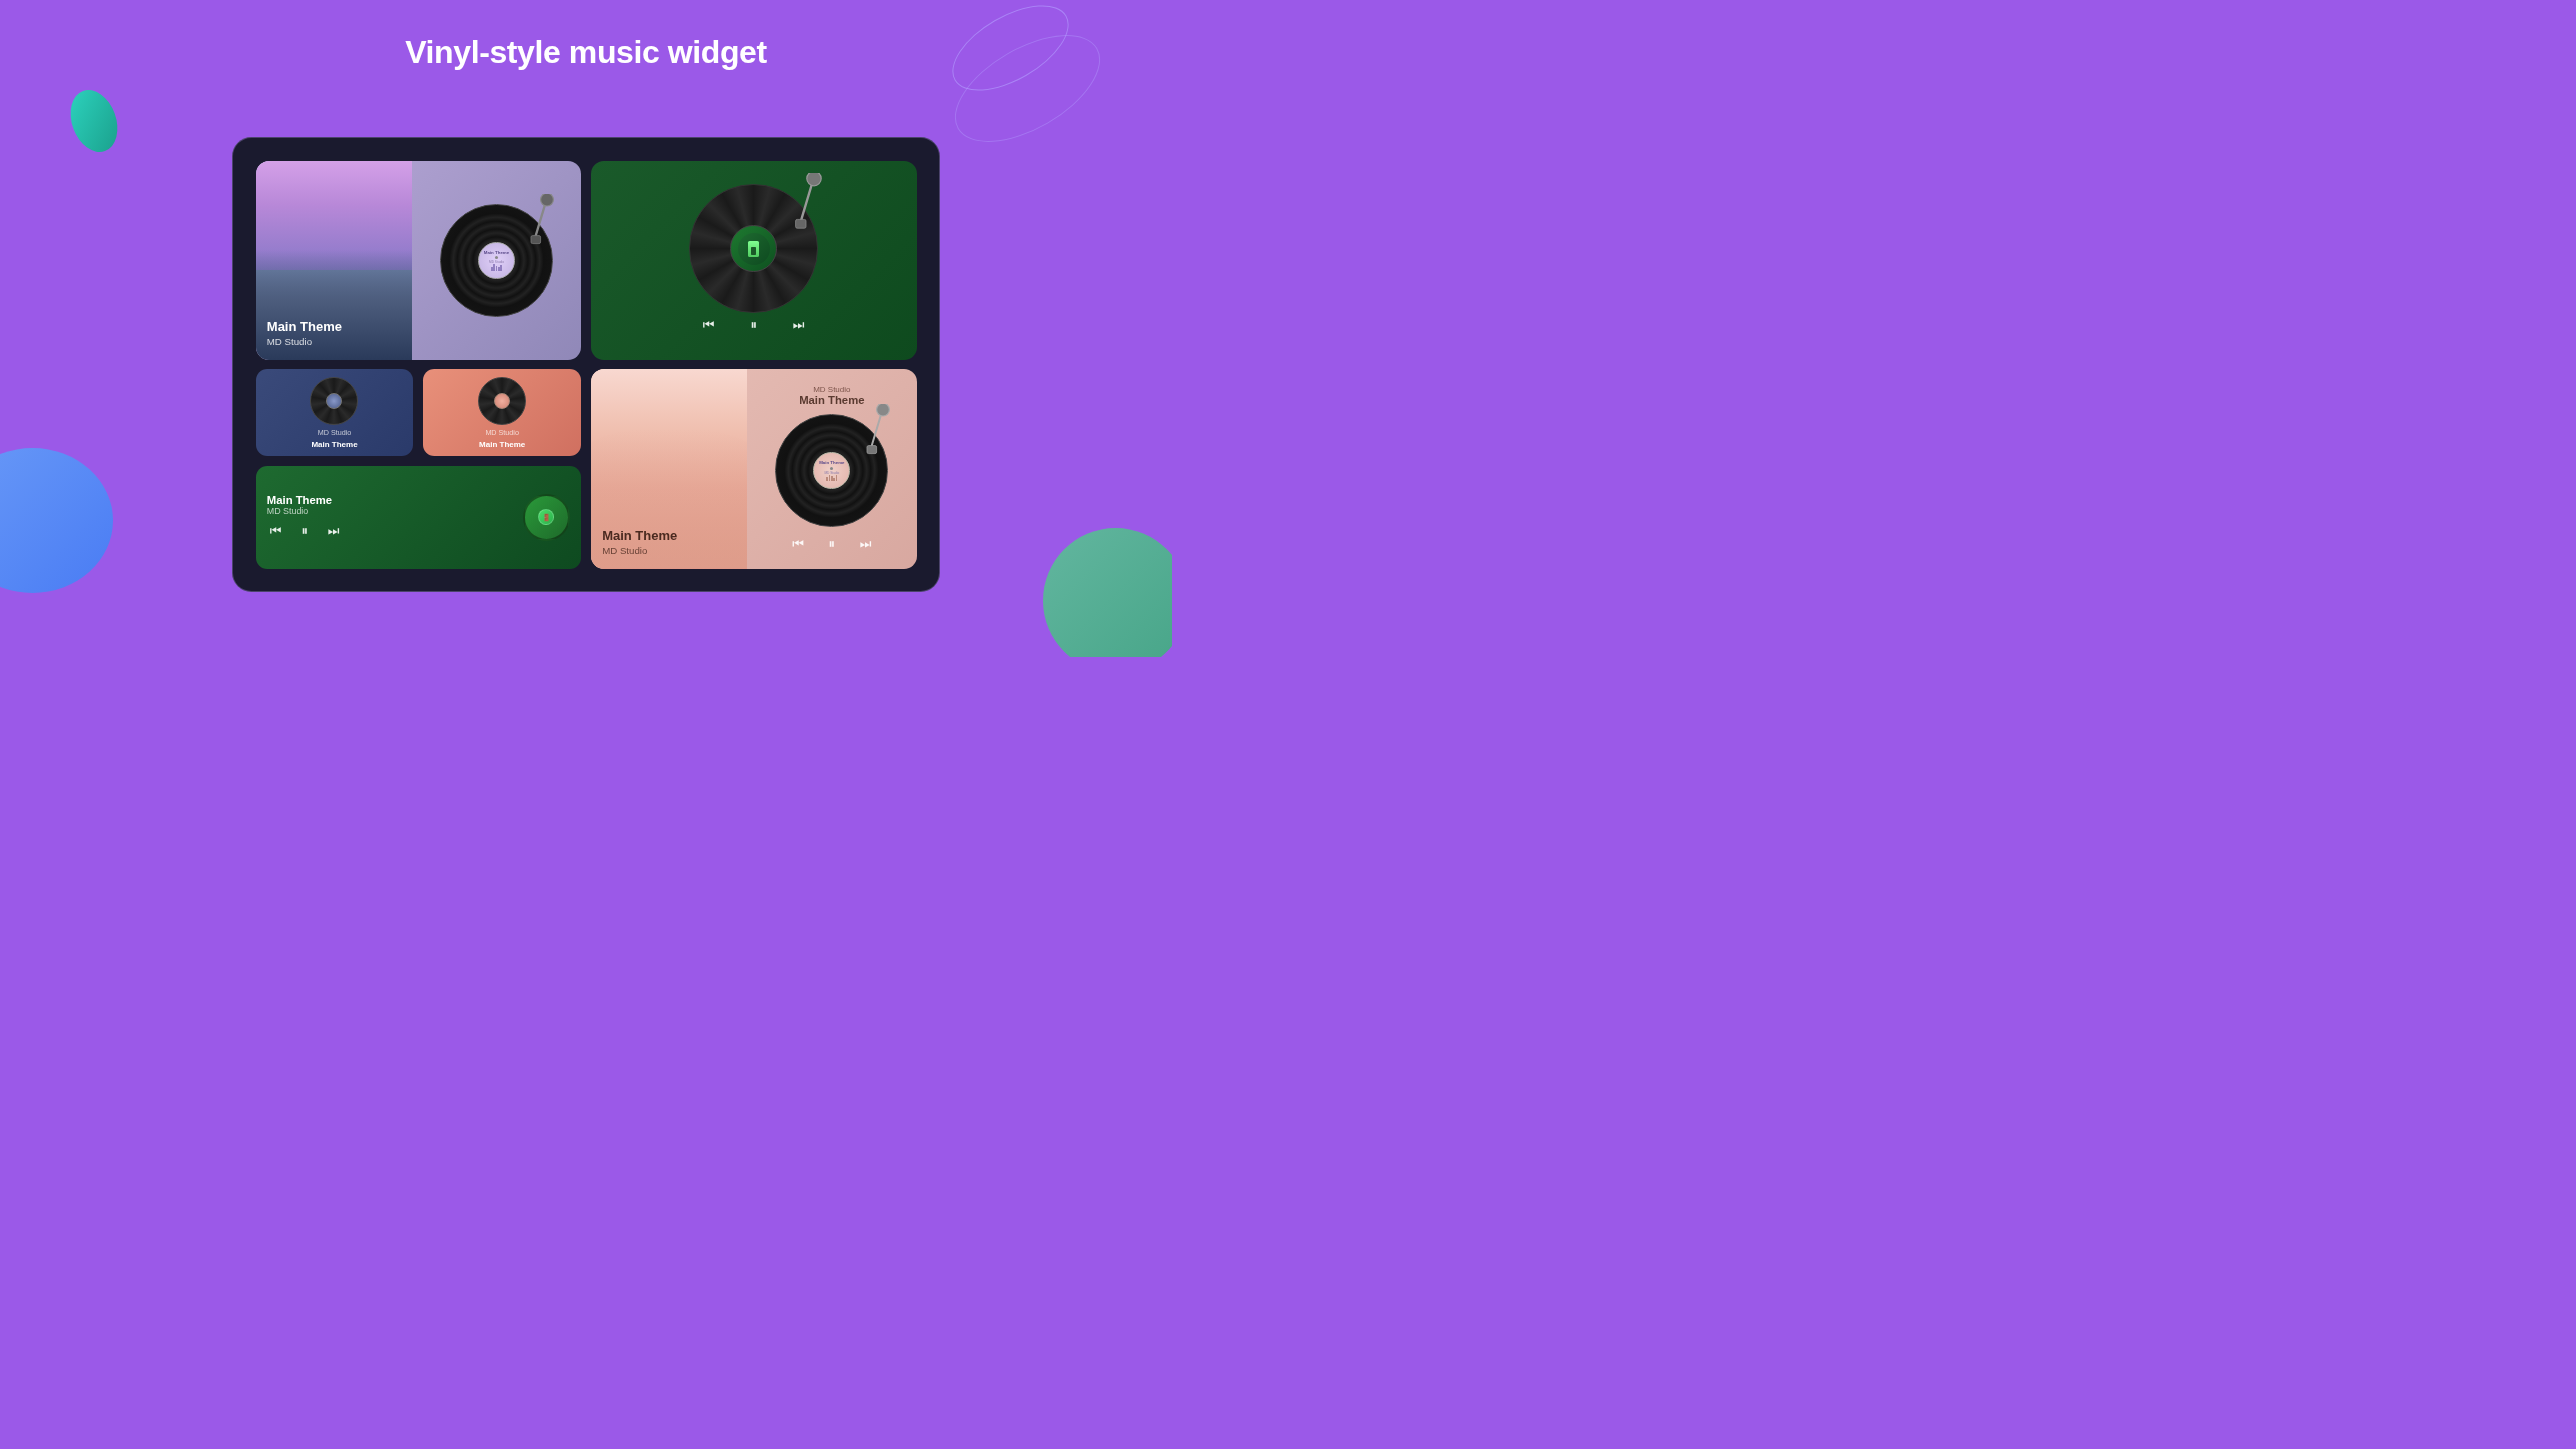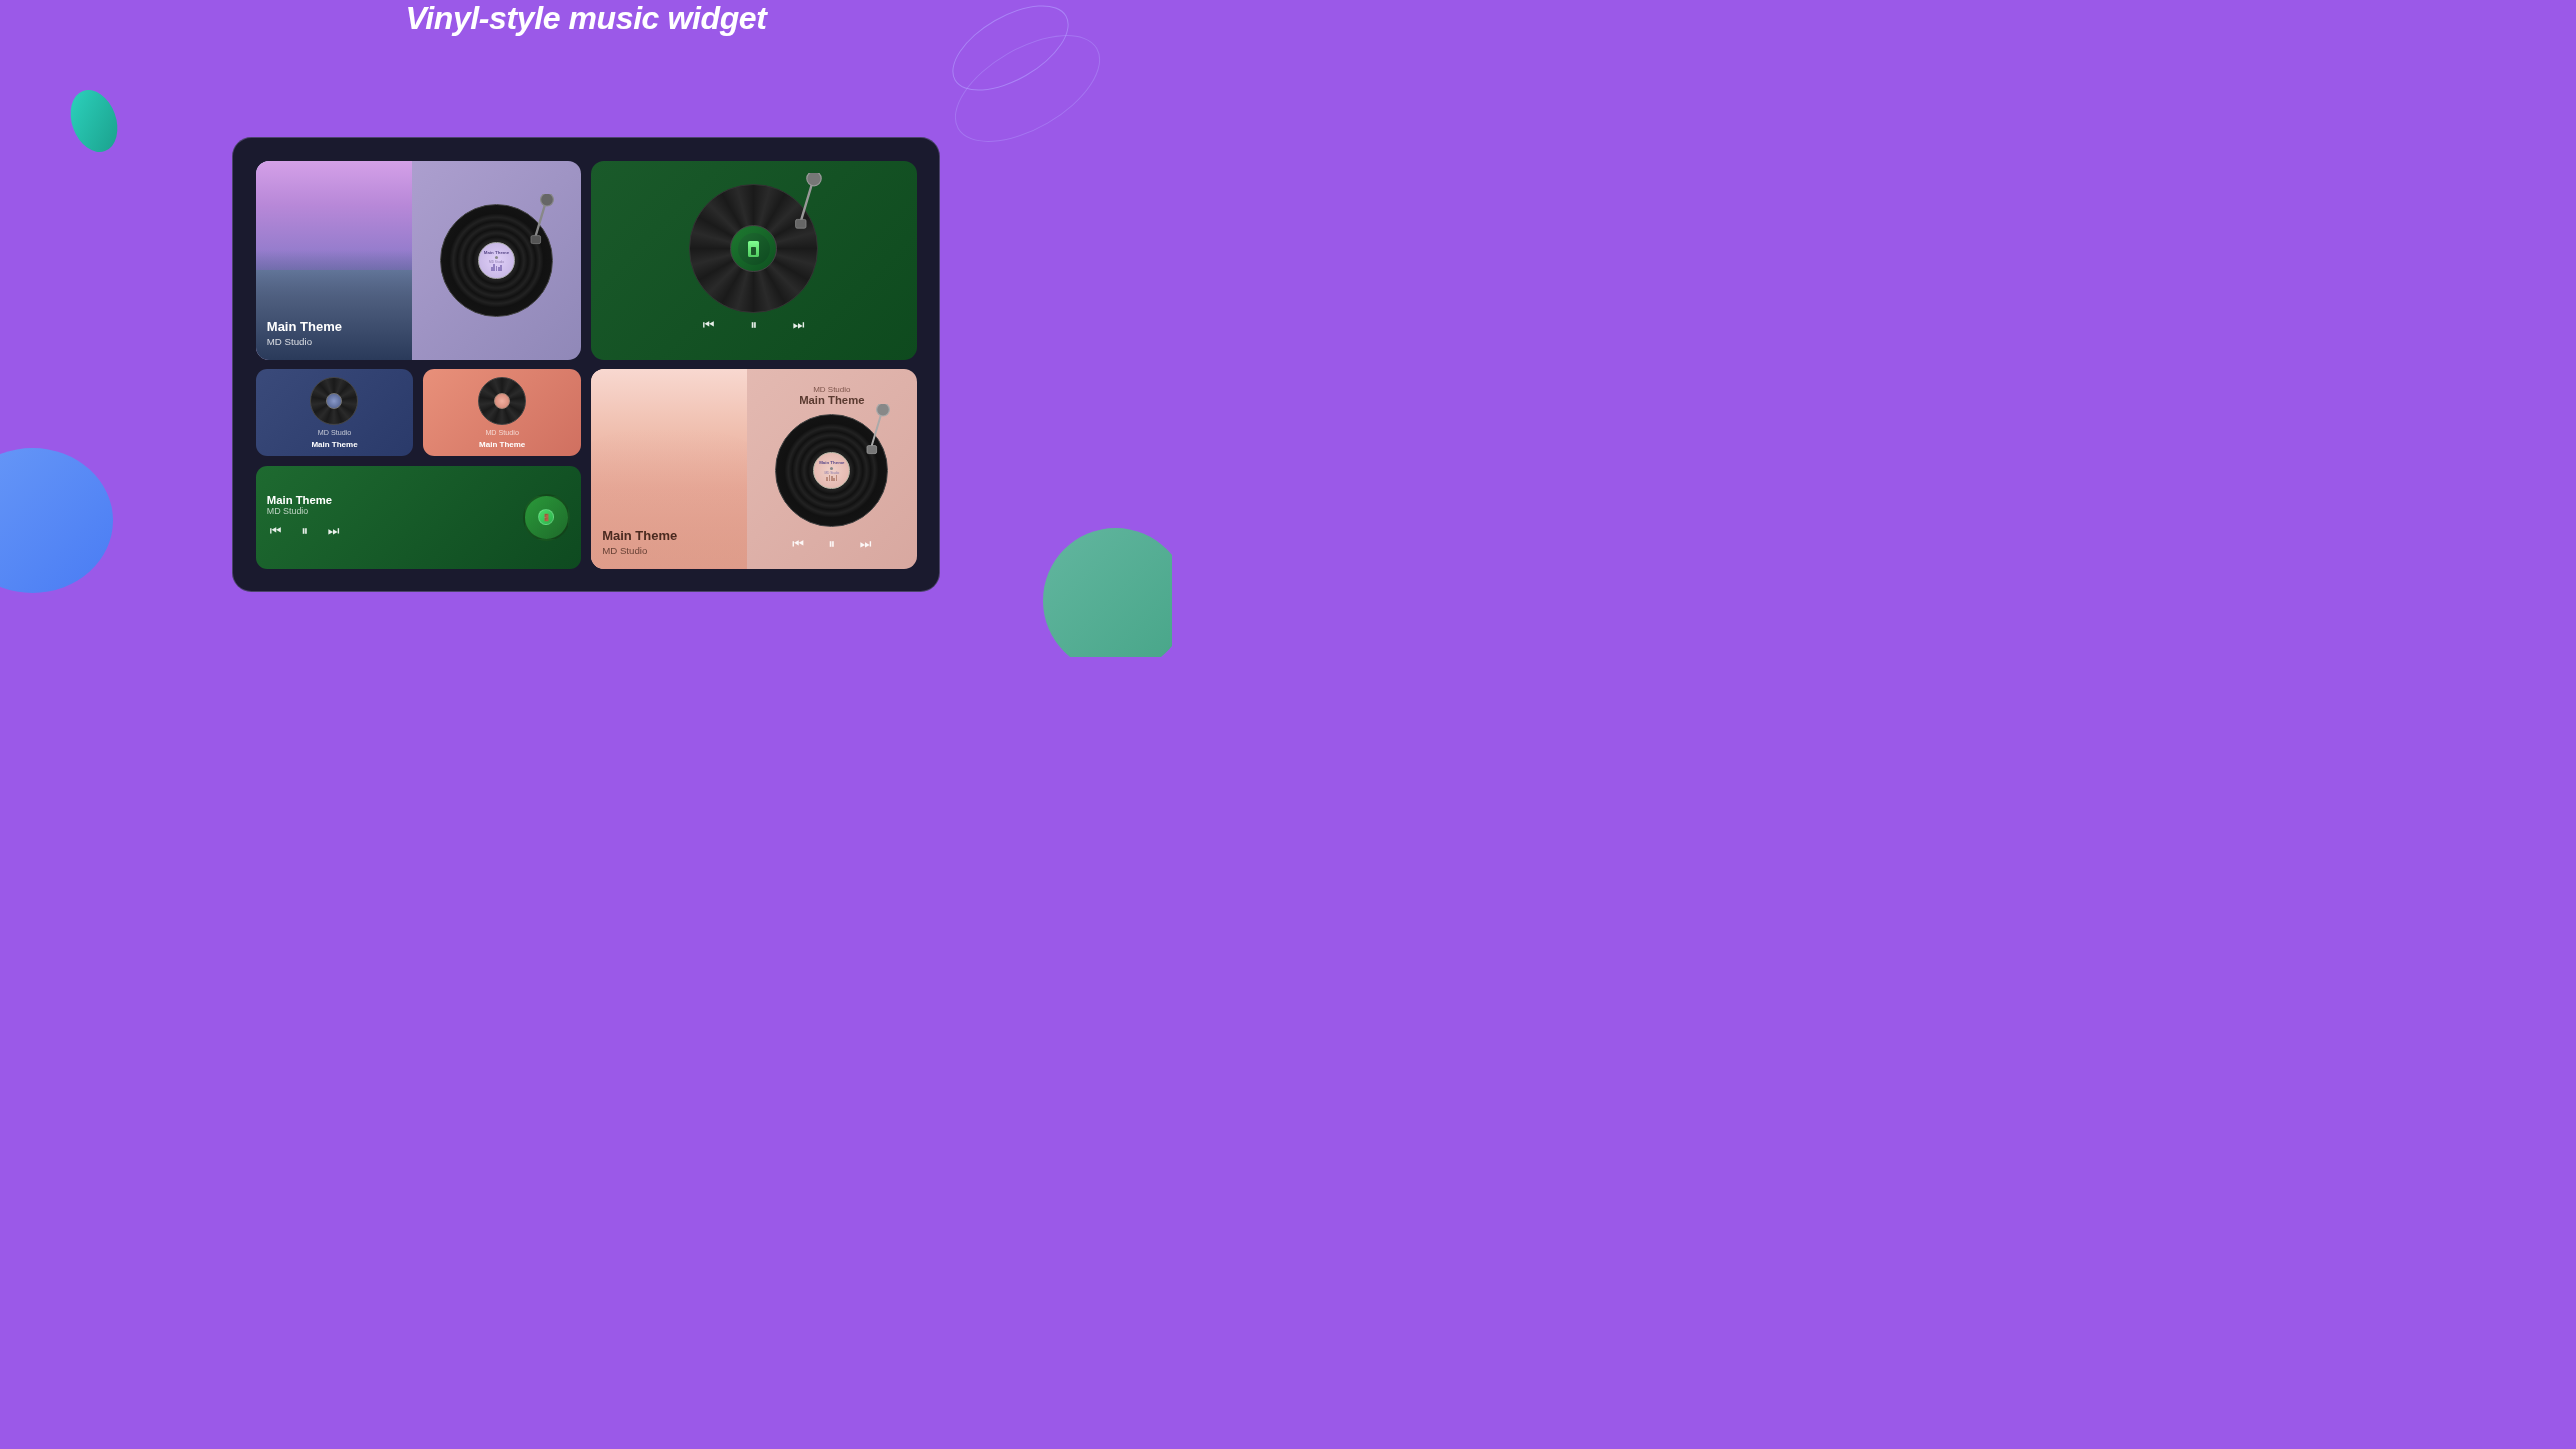--- a/index.html
+++ b/index.html
@@ -65,23 +65,23 @@
       width: 161px;
       height: 81px;
       border: 1.6px solid rgba(180, 160, 255, 0.4);
       border-radius: 50%;
       transform: rotate(-30deg);
     }
 
     
     .page-title {
       text-align: center;
+      padding-top: 34px;
       position: relative;
       z-index: 10;
-      font-style: italic;
     }
 
     .page-title h1 {
       font-size: 32px;
       font-weight: 800;
       color: #fff;
       letter-spacing: -0.4px;
     }
 
     

